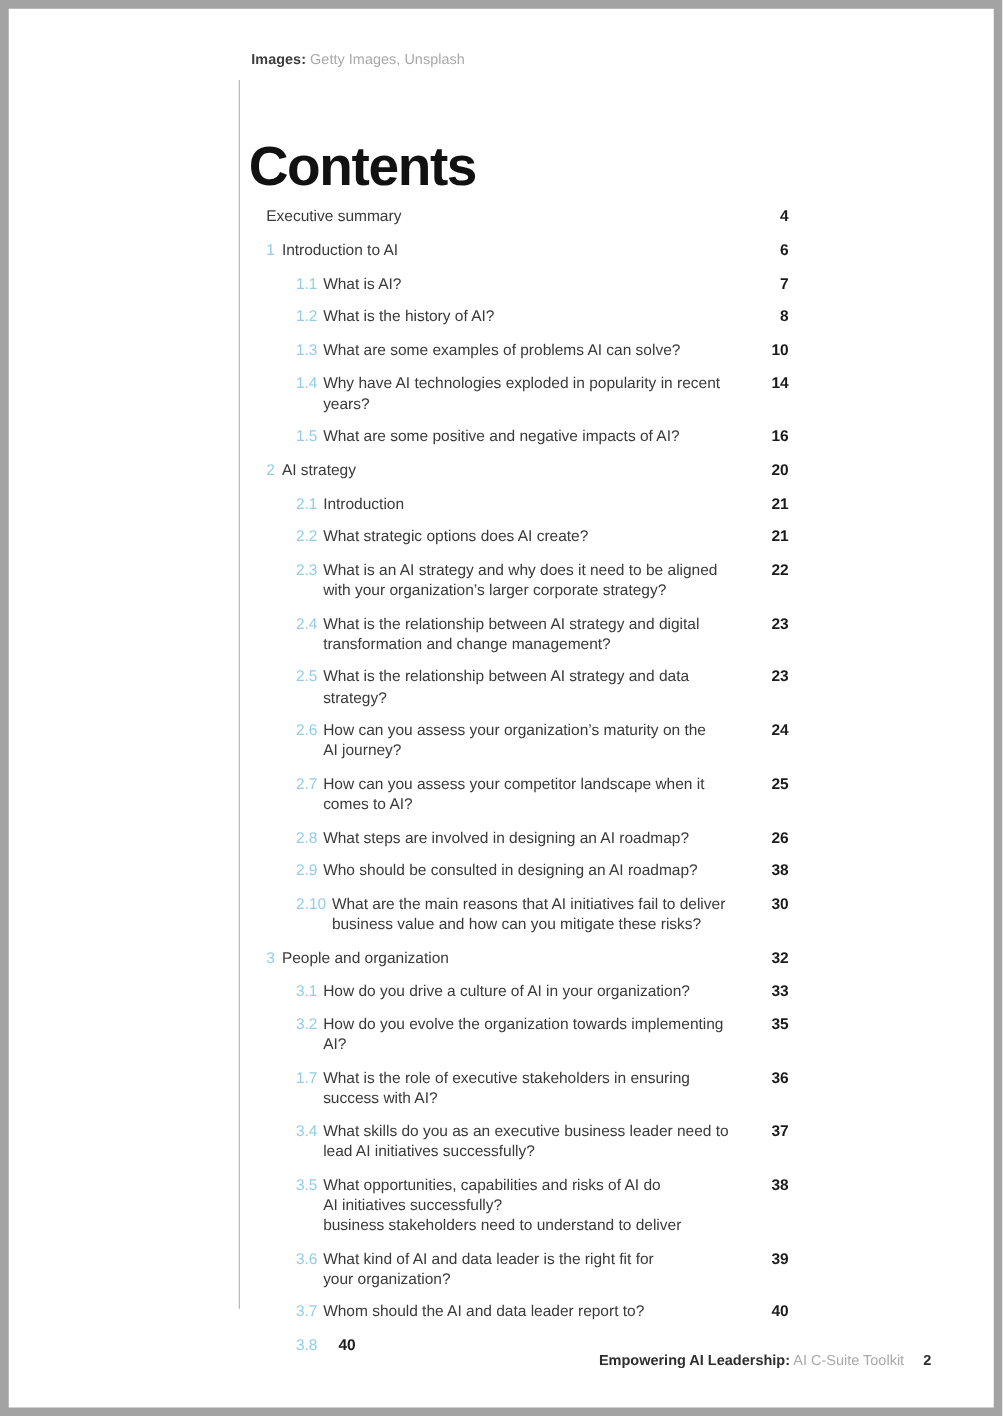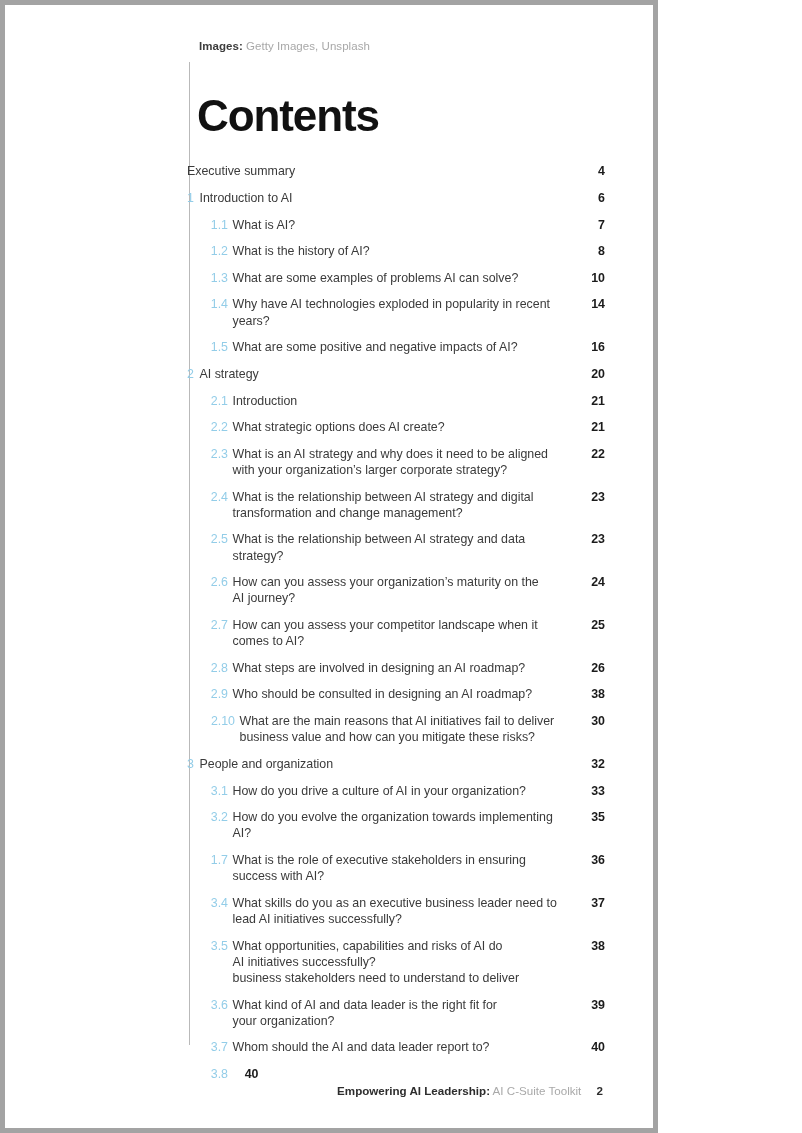--- a/index.html
+++ b/index.html
@@ -7,25 +7,25 @@
     padding: 0;
     background: #ffffff;
   }
   body {
     font-family: "Liberation Sans", sans-serif;
     -webkit-font-smoothing: antialiased;
   }
 
   .page {
     position: relative;
-    width: 658px;
+    width: 802px;
     height: 1133px;
     box-sizing: border-box;
     background: #ffffff;
-    border: 5px solid #a3a3a3;
+    border: 7px solid #a3a3a3;
     overflow: hidden;
     text-decoration: underline;
   }
 
   
   .credit {
     position: absolute;
     left: 194px;
     top: 34px;
     font-size: 11.5px;
@@ -49,32 +49,32 @@
     top: 57px;
     width: 1px;
     height: 983px;
     background: #b9b9b9;
   }
 
   
   .page-title {
     position: absolute;
     left: 192px;
-    top: 56px;
+    top: 72px;
     font-size: 44px;
     line-height: 52px;
     font-weight: bold;
     letter-spacing: -1.1px;
     color: #111111;
   }
 
   
   .toc {
     position: absolute;
-    left: 182px;
+    left: 206px;
     top: 158px;
     width: 418px;
   }
 
   .toc-row {
     display: flex;
     align-items: flex-start;
     font-size: 12.4px;
     line-height: 16.2px;
     color: #3a3a3a;

